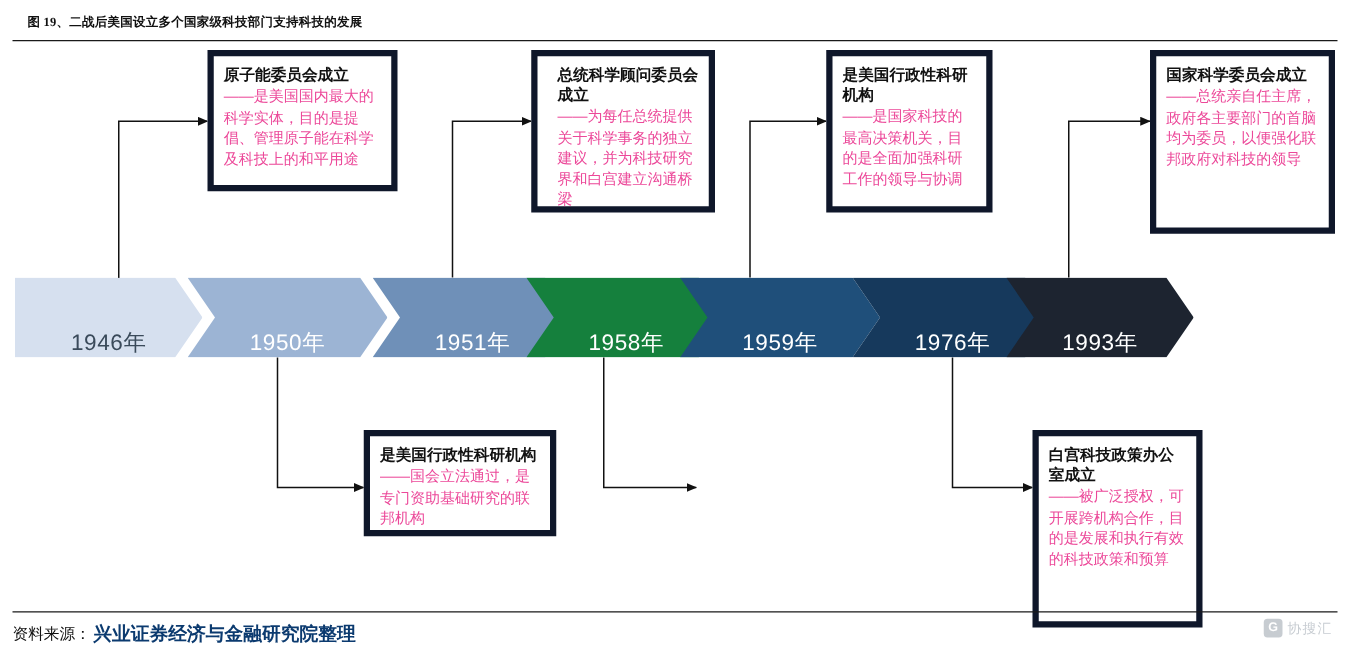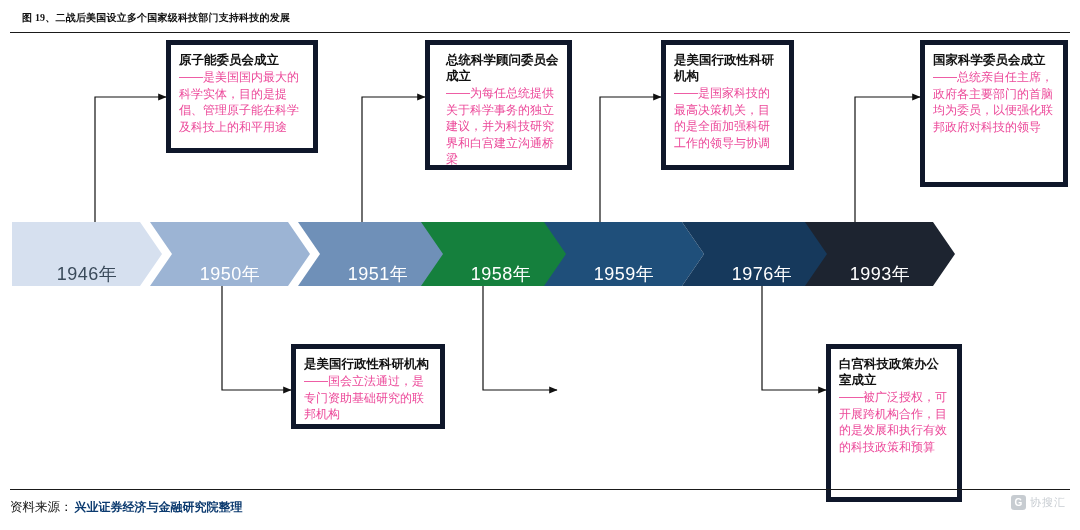--- a/index.html
+++ b/index.html
@@ -51,21 +51,21 @@
     border-top: 1.5px solid #1a1a1a;
     display: flex;
     align-items: center;
   }
   .footer-label {
     font-size: 12.5px;
     color: #111;
     font-family: "Liberation Serif", serif;
   }
   .footer-source {
-    font-size: 12px;
+    font-size: 15px;
     color: #0b3a6f;
     font-weight: bold;
     margin-left: 2px;
     font-family: "Liberation Serif", serif;
   }
 
   
   .watermark {
     position: absolute;
     right: 14px;

